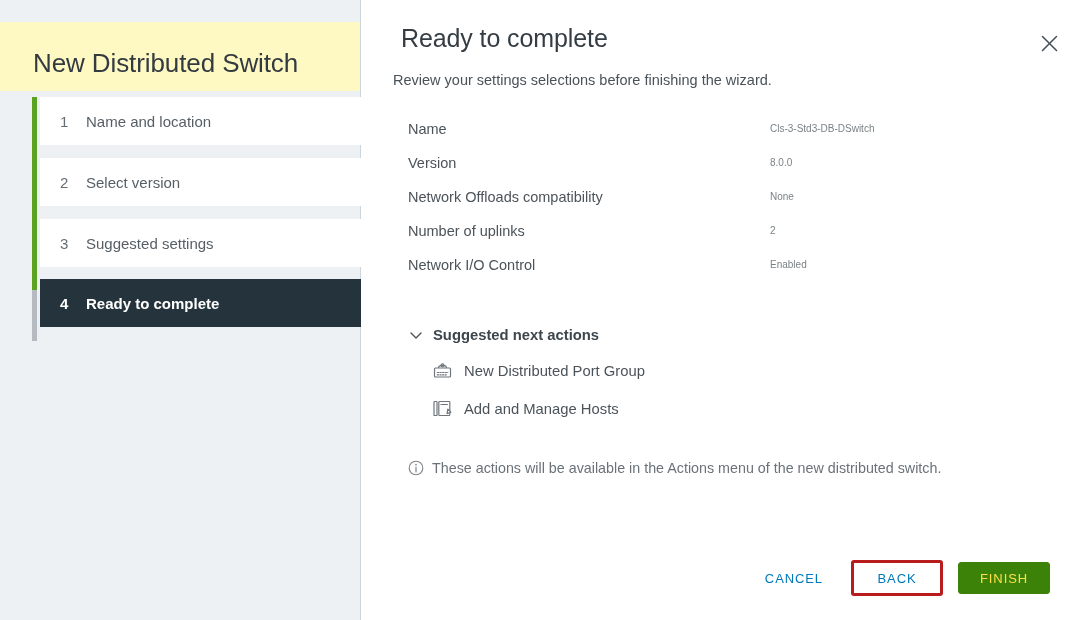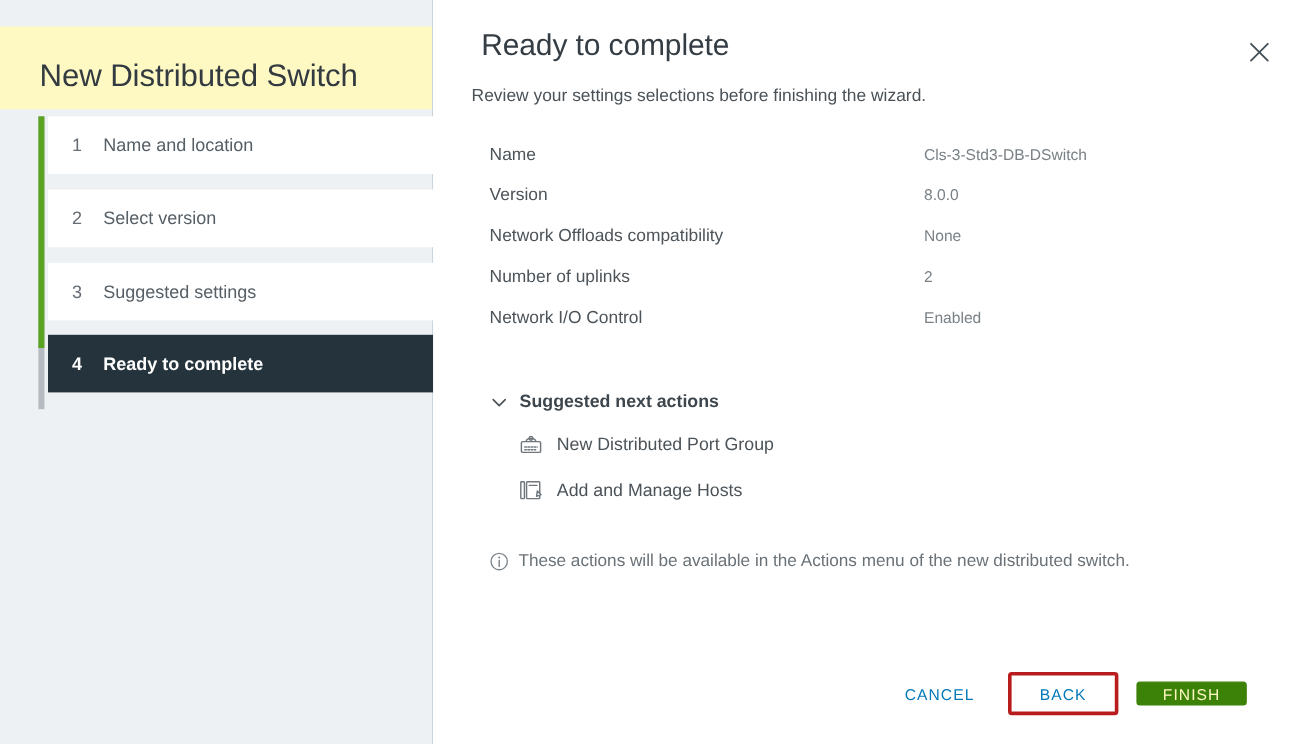--- a/index.html
+++ b/index.html
@@ -169,21 +169,21 @@
   }
   .summary-row:nth-child(3) { }
   .summary-label {
     width: 334px;
     flex: none;
     font-size: 14.5px;
     color: #4c5359;
     line-height: 18px;
   }
   .summary-value {
-    font-size: 13px;
+    font-size: 10px;
     color: #7a8287;
     line-height: 18px;
   }
 
   
   .actions-block {
     position: absolute;
     left: 47px;
     top: 327px;
     width: 640px;
@@ -251,21 +251,21 @@
   
   .footer {
     position: absolute;
     left: 0;
     right: 0;
     bottom: 0;
     height: 84px;
     display: flex;
     align-items: center;
     justify-content: flex-end;
-    padding-right: 42px;
+    padding-right: 31px;
     box-sizing: border-box;
   }
   .btn {
     font-family: "Liberation Sans", sans-serif;
     font-size: 13px;
     letter-spacing: 0.9px;
     cursor: pointer;
     box-sizing: border-box;
   }
   .btn-flat {
@@ -280,22 +280,22 @@
     border: 3px solid #b91c1c;
     color: #0079b8;
     height: 36px;
     min-width: 92px;
     border-radius: 3px;
     margin-left: 14px;
   }
   .btn-primary {
     background: #3d8208;
     border: 1px solid #3d8208;
-    color: #fef9c3;
-    height: 20px;
+    color: #fde047;
+    height: 32px;
     min-width: 92px;
     border-radius: 3px;
     margin-left: 15px;
     font-weight: 400;
   }
 </style>
 </head>
 <body>
 
 <div class="wizard">

